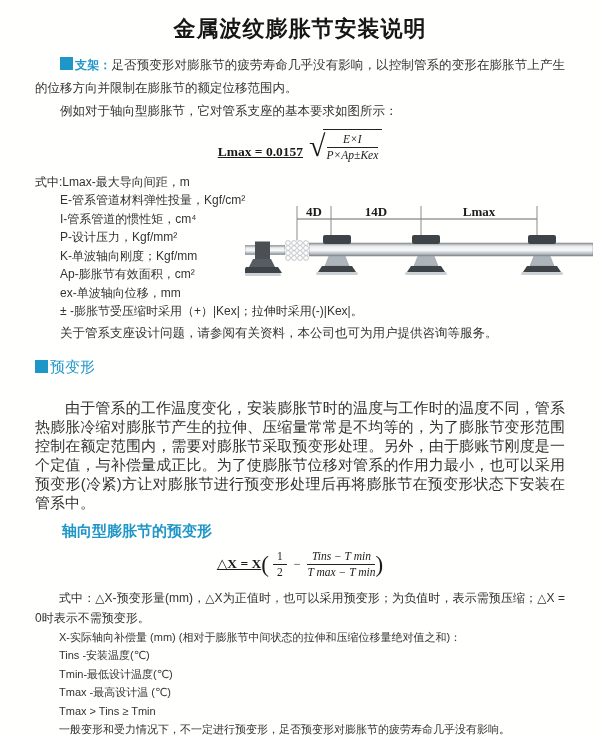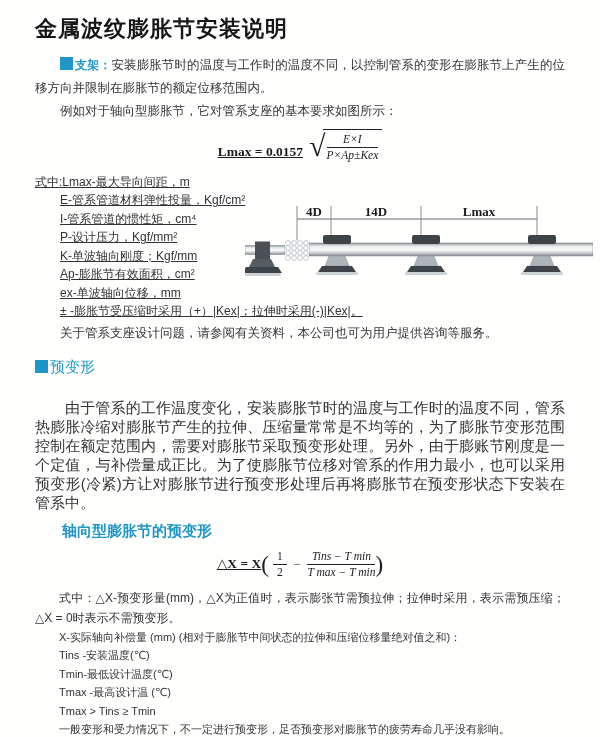--- a/index.html
+++ b/index.html
@@ -4,21 +4,21 @@
 <style>
   :root{ --accent:#1e96c8; --text:#333; }
   html,body{margin:0;padding:0;}
   body{
     width:600px;height:737px;box-sizing:border-box;
     padding:12px 35px 0;background:#fffffe;overflow:hidden;
     font-family:"Liberation Sans","DejaVu Sans",sans-serif;
     color:var(--text);
   }
   .title{
-    font-size:22px;font-weight:bold;color:#161616;
+    text-align:center;font-size:22px;font-weight:bold;color:#161616;
     margin:2px 0 10px;letter-spacing:1px;
   }
   .para{font-size:12.5px;line-height:23px;text-align:justify;margin:0;}
   .indent{text-indent:2em;}
   .sec-head-inline{color:var(--accent);font-size:12px;font-weight:bold;}
   .sq{display:inline-block;width:13px;height:13px;background:var(--accent);
       margin-right:2px;vertical-align:-1px;}
   .sec-head-block{color:var(--accent);font-size:15px;font-weight:normal;
       margin:14px 0 6px;}
   .sub-head{color:var(--accent);font-size:15px;font-weight:bold;margin:10px 0 8px;}
@@ -35,35 +35,35 @@
   .frac.it{font-style:italic;}
   .sqrt-wrap{display:inline-flex;align-items:center;margin-left:6px;}
   .radical{font-size:30px;line-height:26px;font-weight:400;}
   .sqrt-body{display:inline-block;border-top:1.4px solid #222;
     padding:2px 4px 0;margin-left:-3px;}
   .paren{font-size:23px;font-weight:400;vertical-align:middle;line-height:1;
     font-family:"Liberation Serif","DejaVu Serif",serif;}
   .op{font-size:12px;vertical-align:middle;margin:0 3px;}
 
   
-  .defs-wrap{position:relative;margin-top:10px;text-decoration:underline;}
+  .defs-wrap{position:relative;margin-top:10px;}
   .def-line{font-size:12px;line-height:18.5px;white-space:nowrap;}
   .def-line.ind2{margin-left:25px;}
   .diagram{position:absolute;top:30px;right:-28px;width:348px;height:80px;}
   .dim-label{font:bold 13px "Liberation Serif","DejaVu Serif",serif;fill:#1c1c1c;}
 
   .axial-line{font-size:11px;line-height:18.5px;margin-left:24px;white-space:nowrap;}
   .axial-p{font-size:12px;line-height:20px;text-align:justify;text-indent:2em;margin:0;}
 </style>
 </head>
 <body>
 
 <h1 class="title">金属波纹膨胀节安装说明</h1>
 
-<p class="para indent"><span class="sec-head-inline"><span class="sq"></span><span>支架：</span></span><span>安装膨胀节时的温度与工作时的温度不同，以控制管系的变形在膨胀节上产生的位移方向并限制在膨胀节的额定位移范围内。</span></p>
+<p class="para indent"><span class="sec-head-inline"><span class="sq"></span><span>支架：</span></span><span>足否预变形对膨胀节的疲劳寿命几乎没有影响，以控制管系的变形在膨胀节上产生的位移方向并限制在膨胀节的额定位移范围内。</span></p>
 
 <p class="para indent">例如对于轴向型膨胀节，它对管系支座的基本要求如图所示：</p>
 
 <div class="formula">
   <b>Lmax = 0.0157</b><span class="sqrt-wrap">
       <span class="radical">√</span>
       <span class="sqrt-body"><span class="frac it">
           <span>E×I</span>
           <span>P×Ap±Kex</span>
         </span></span>
@@ -169,21 +169,21 @@
       <span>1</span>
       <span>2</span>
     </span>
   <span class="op">−</span>
   <span class="frac it">
       <span>Tins − T min</span>
       <span>T max − T min</span>
     </span><span class="paren">)</span>
 </div>
 
-<p class="axial-p">式中：△X-预变形量(mm)，△X为正值时，表示膨张节需预拉伸；拉伸时采用，表示需预压缩；△X = 0时表示不需预变形。</p>
+<p class="axial-p">式中：△X-预变形量(mm)，△X为正值时，也可以采用预变形；为负值时，表示需预压缩；△X = 0时表示不需预变形。</p>
 <div class="axial-line">X-实际轴向补偿量 (mm) (相对于膨胀节中间状态的拉伸和压缩位移量绝对值之和)：</div>
 <div class="axial-line">Tins -安装温度(℃)</div>
 <div class="axial-line">Tmin-最低设计温度(℃)</div>
 <div class="axial-line">Tmax -最高设计温 (℃)</div>
 <div class="axial-line">Tmax &gt; Tins ≥ Tmin</div>
 <div class="axial-line">一般变形和受力情况下，不一定进行预变形，足否预变形对膨胀节的疲劳寿命几乎没有影响。</div>
 
 <div class="sub-head">横向型膨胀节的预变形-冷紧</div>
 
 </body></html>

